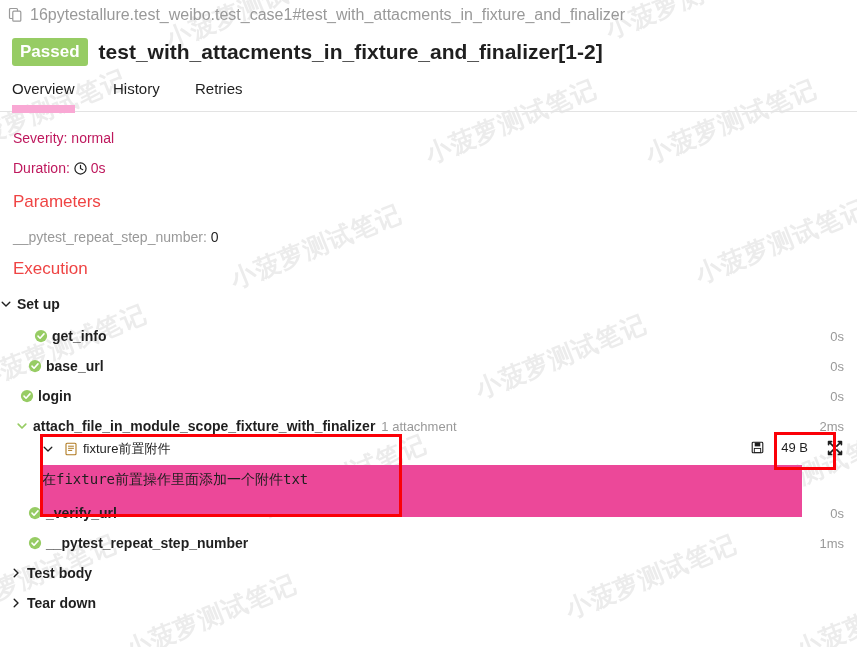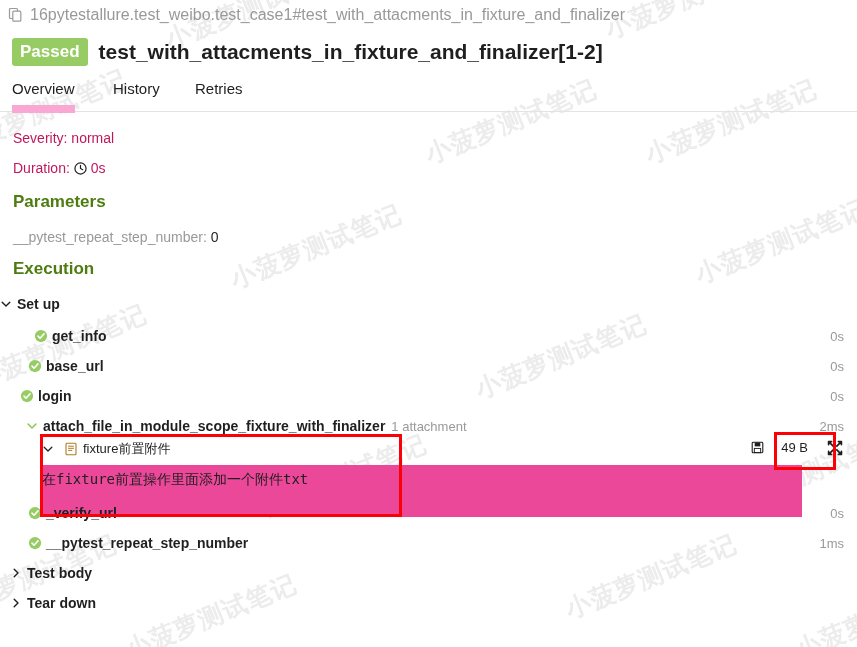--- a/index.html
+++ b/index.html
@@ -114,22 +114,22 @@
   }
   .meta-severity { top: 130px; }
   .meta-duration { top: 160px; display: flex; align-items: center; gap: 4px; }
   .clock-icon { width: 13px; height: 13px; display: inline-block; vertical-align: -2px; }
 
   
   .section-heading {
     position: absolute;
     left: 13px;
     font-size: 17px;
-    font-weight: bold;
-    color: #4d7c0f;
+    font-weight: normal;
+    color: #ef4444;
     font-family: "Liberation Sans", sans-serif;
   }
   .sh-params { top: 192px; }
   .sh-exec   { top: 259px; }
 
   .param-line {
     position: absolute;
     left: 13px; top: 229px;
     font-size: 14px;
     color: #1f1f1f;
@@ -333,21 +333,21 @@
 
   <div class="node" style="top:381px; padding-left:20px;">
     <svg class="ok-icon" viewBox="0 0 16 16">
       <circle cx="8" cy="8" r="7" fill="#97cc64"></circle>
       <path d="M4.6 8.2 L6.9 10.5 L11.4 5.6" fill="none" stroke="#ffffff" stroke-width="1.8" stroke-linecap="round" stroke-linejoin="round"></path>
     </svg>
     <span class="label">login</span>
     <span class="time">0s</span>
   </div>
 
-  <div class="node" style="top:411px; padding-left:26px;">
+  <div class="node" style="top:411px; padding-left:16px;">
     <svg class="chev" viewBox="0 0 12 12">
       <path d="M2.2 4.2 L6 8 L9.8 4.2" fill="none" stroke="#97cc64" stroke-width="1.7" stroke-linecap="round" stroke-linejoin="round"></path>
     </svg>
     <span class="label">attach_file_in_module_scope_fixture_with_finalizer</span>
     <span class="attach-count">1 attachment</span>
     <span class="time">2ms</span>
   </div>
 
   <div id="attachment-panel">
     <div class="attach-header">

